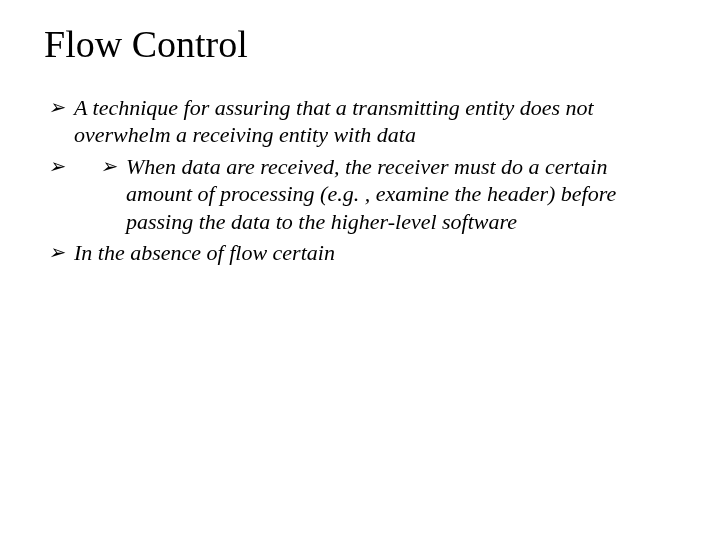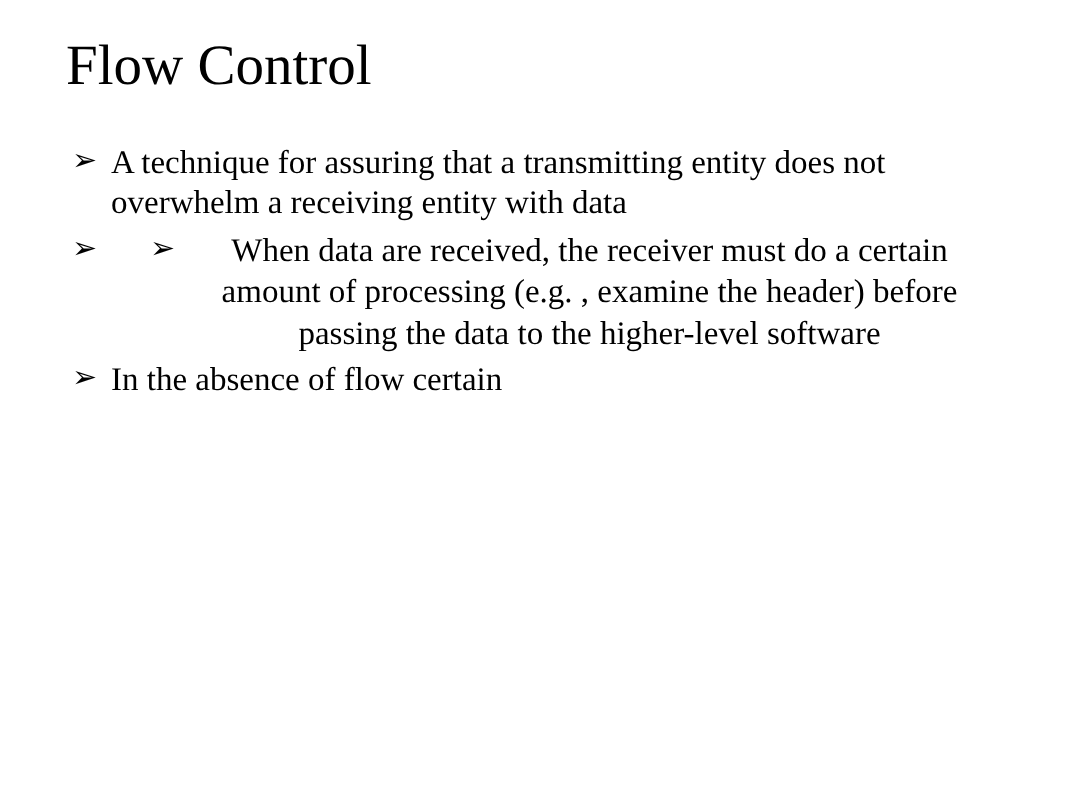--- a/index.html
+++ b/index.html
@@ -20,39 +20,39 @@
     font-weight: normal;
     margin: 0 0 28px 0;
     line-height: 1.1;
   }
   ul.level1 {
     list-style: none;
     margin: 0;
     padding: 0 0 0 4px;
     font-size: 22px;
     line-height: 1.25;
+    font-style: italic;
   }
   ul.level1 > li {
     position: relative;
     padding-left: 26px;
     margin: 0 0 4px 0;
   }
   ul.level1 > li::before {
     content: "\27A2";
     position: absolute;
     left: 0;
     top: 0;
     font-size: 20px;
     line-height: 1.3;
   }
   ul.level2 {
     list-style: none;
     margin: 4px 16px 0 0;
     padding: 0 0 0 26px;
-    text-align: center;
   }
   ul.level2 > li {
     position: relative;
     padding-left: 26px;
     margin: 0 0 4px 0;
   }
   ul.level2 > li::before {
     content: "\27A2";
     position: absolute;
     left: 0;

